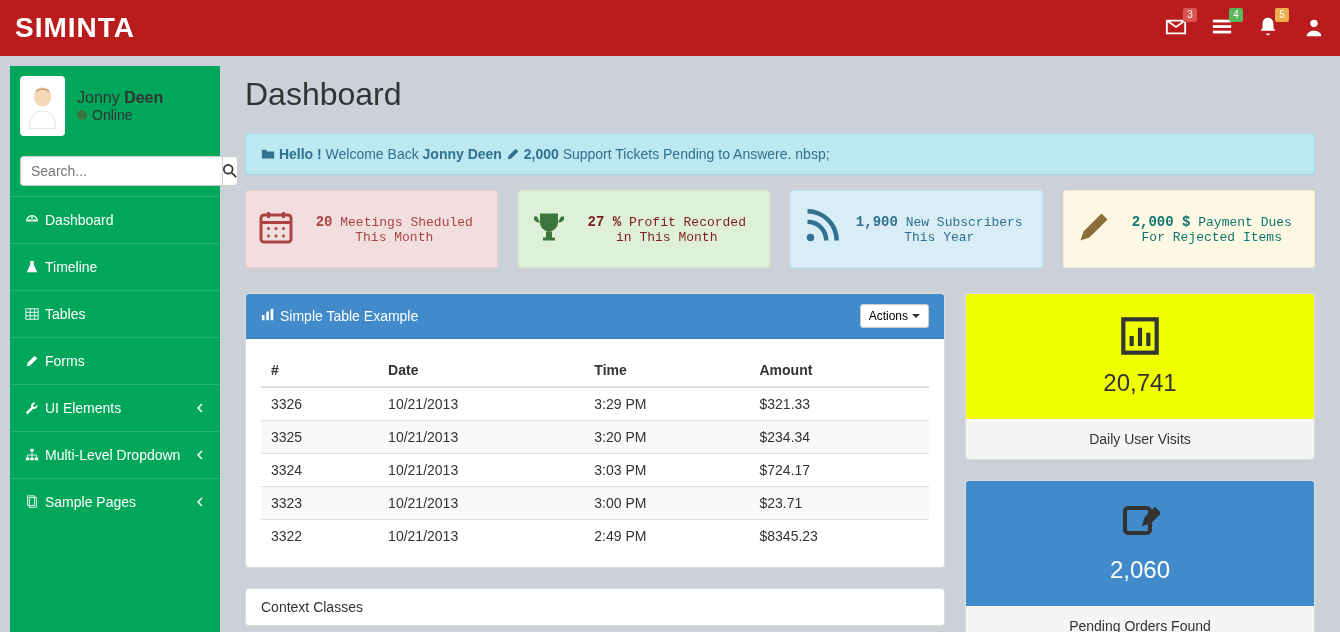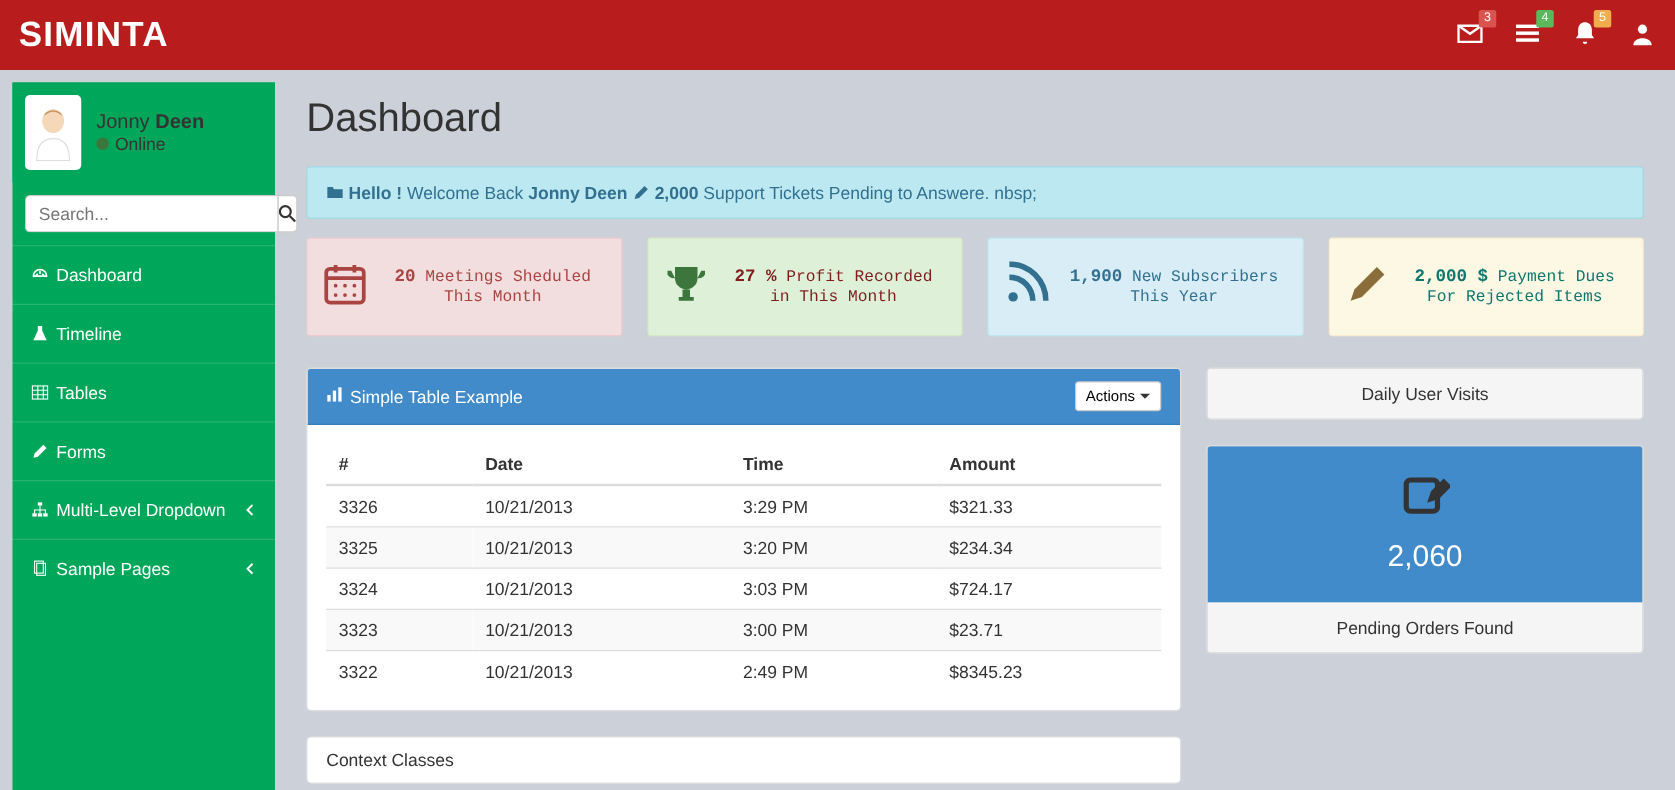--- a/index.html
+++ b/index.html
@@ -186,20 +186,35 @@
               </span>
               <span>Forms</span>
             </span>
           </a>
         </li>
         <li>
           <a>
             <span class="menu-left">
               <span class="menu-icon">
                 <svg viewBox="0 0 16 16">
+                  <path d="M14 4a4 4 0 01-5 5L3 15l-2-2 6-6a4 4 0 015-5l-3 3 2 2 3-3z" fill="#fff"></path>
+                </svg>
+              </span>
+              <span>UI Elements</span>
+            </span>
+            <span class="chevron"><svg viewBox="0 0 10 10">
+                <path d="M7 1L3 5l4 4" fill="none" stroke="#fff" stroke-width="1.5"></path>
+              </svg></span>
+          </a>
+        </li>
+        <li>
+          <a>
+            <span class="menu-left">
+              <span class="menu-icon">
+                <svg viewBox="0 0 16 16">
                   <rect x="6" y="1" width="4" height="3" fill="#fff"></rect>
                   <rect x="1" y="11" width="4" height="3" fill="#fff"></rect>
                   <rect x="6" y="11" width="4" height="3" fill="#fff"></rect>
                   <rect x="11" y="11" width="4" height="3" fill="#fff"></rect>
                   <path d="M8 4v4M3 11V8h10v3M8 8v3" stroke="#fff" fill="none"></path>
                 </svg>
               </span>
               <span>Multi-Level Dropdown</span>
             </span>
             <span class="chevron"><svg viewBox="0 0 10 10">
@@ -342,20 +357,29 @@
                 </tbody>
             </table>
           </div>
         </div>
         <div class="context-panel">
           <span>Context Classes</span>
         </div>
       </div>
       <div class="right-col" id="stats-col">
           <div class="stat-box stat-yellow">
+            <div class="stat-top">
+              <div><svg viewBox="0 0 24 24" fill="none" stroke="#333" stroke-width="2.5">
+                  <rect x="2" y="2" width="20" height="20"></rect>
+                  <line x1="7" y1="18" x2="7" y2="12"></line>
+                  <line x1="12" y1="18" x2="12" y2="7"></line>
+                  <line x1="17" y1="18" x2="17" y2="10"></line>
+                </svg></div>
+              <div class="stat-num">20,741</div>
+            </div>
             <div class="stat-bottom">Daily User Visits</div>
           </div>
           <div class="stat-box stat-blue">
             <div class="stat-top">
               <div><svg viewBox="0 0 24 24" fill="none" stroke="#333" stroke-width="2.5">
                   <rect x="3" y="3" width="15" height="15" rx="2"></rect>
                   <path d="M16 9l5-5 2 2-5 5-3 1 1-3z" fill="#333"></path>
                 </svg></div>
               <div class="stat-num">2,060</div>
             </div>

